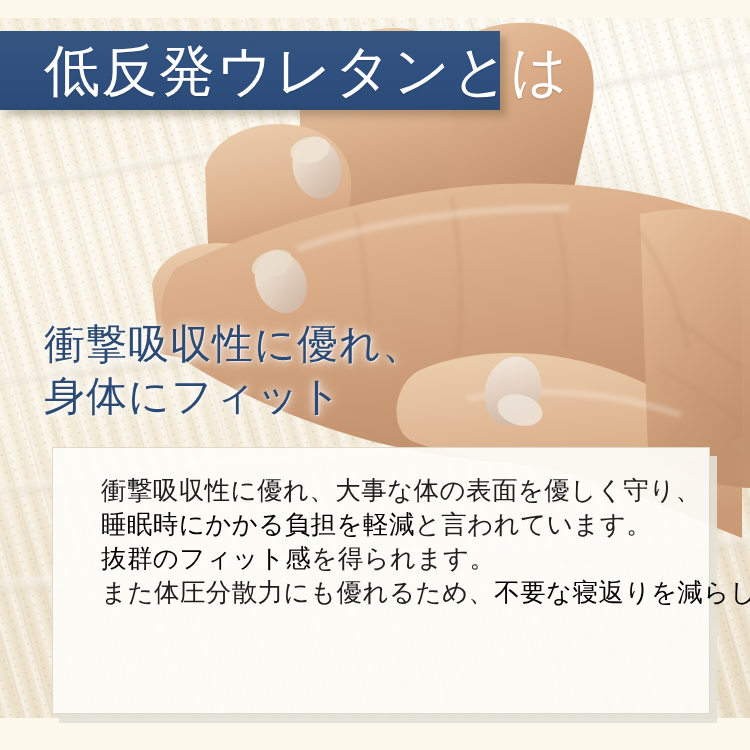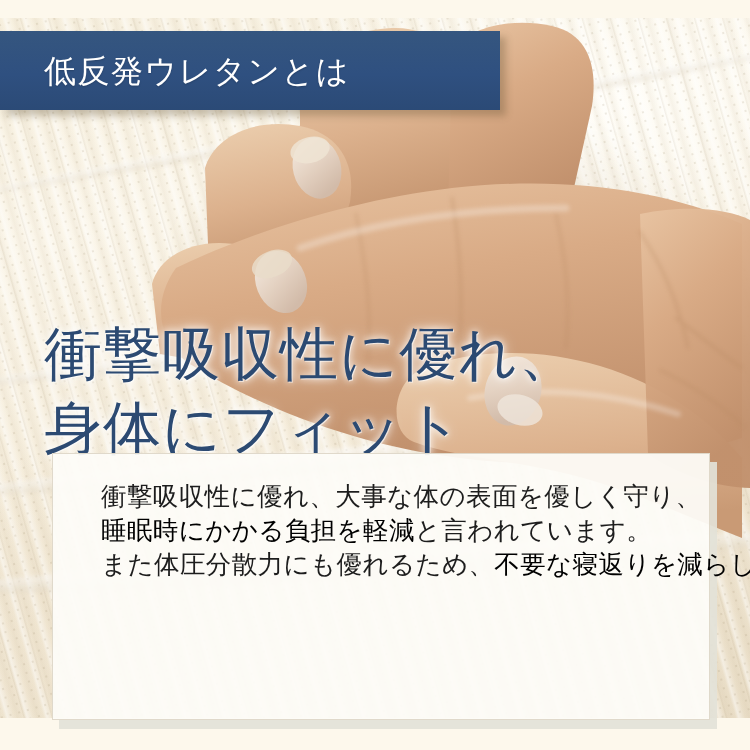--- a/index.html
+++ b/index.html
@@ -101,56 +101,55 @@
     top: 31px;
     width: 500px;
     height: 79px;
     background: linear-gradient(180deg, #35567f 0%, #2f5080 55%, #2b4a76 100%);
     box-shadow: 6px 6px 7px rgba(90,72,44,.30);
     display: flex;
     align-items: center;
   }
   .banner-text {
     color: #ffffff;
-    font-size: 32px;
+    font-size: 56px;
     letter-spacing: 1.5px;
     padding-left: 44px;
     line-height: 1;
     white-space: nowrap;
     text-shadow: 0 1px 2px rgba(0,0,0,.18);
   }
 
   
   .headline {
     position: absolute;
     left: 44px;
     top: 318px;
     color: #2c4a72;
-    font-size: 58px;
+    font-size: 41px;
     line-height: 1.28;
     letter-spacing: 1px;
     white-space: nowrap;
     text-shadow:
       0 0 7px rgba(255,255,255,.95),
       0 0 14px rgba(255,255,255,.85),
       1px 1px 0 rgba(255,255,255,.6);
   }
   .headline .hl-line { display:block; }
 
   
   .panel {
     position: absolute;
     left: 52px;
     top: 447px;
     width: 656px;
     height: 265px;
     background: rgba(253,252,248,0.94);
     border: 1px solid rgba(214,206,188,.75);
     box-shadow: 7px 9px 0 rgba(227,226,216,.92);
-    margin-top: 6px;
   }
   .panel-inner {
     position: absolute;
     left: 48px;
     top: 26px;
     right: 16px;
   }
   .copy-line {
     font-size: 25.5px;
     line-height: 34px;
@@ -275,17 +274,18 @@
 
   <div class="headline">
     <span class="hl-line">衝撃吸収性に優れ、</span>
     <span class="hl-line">身体にフィット</span>
   </div>
 
   <div class="panel">
     <div class="panel-inner">
         <div class="copy-line"><span>衝撃吸収性に優れ、大事な体の表面を優しく守り、</span></div>
         <div class="copy-line"><span class="em">睡眠時にかかる負担を軽減</span><span>と言われています。</span></div>
+        <div class="copy-line"><span class="em">抜群のフィット感</span><span>を得られます。</span></div>
         <div class="copy-line"><span>また体圧分散力にも優れるため、</span><span class="em">不要な寝返りを減らし、</span></div>
       </div>
   </div>
 
 </div>
 
 </body></html>

